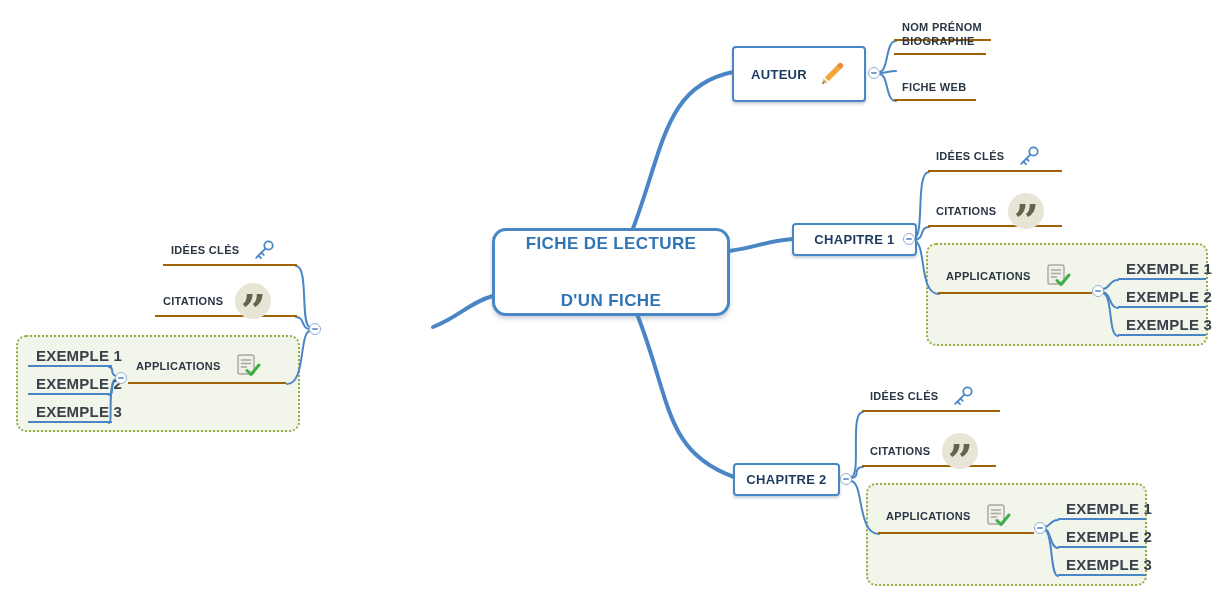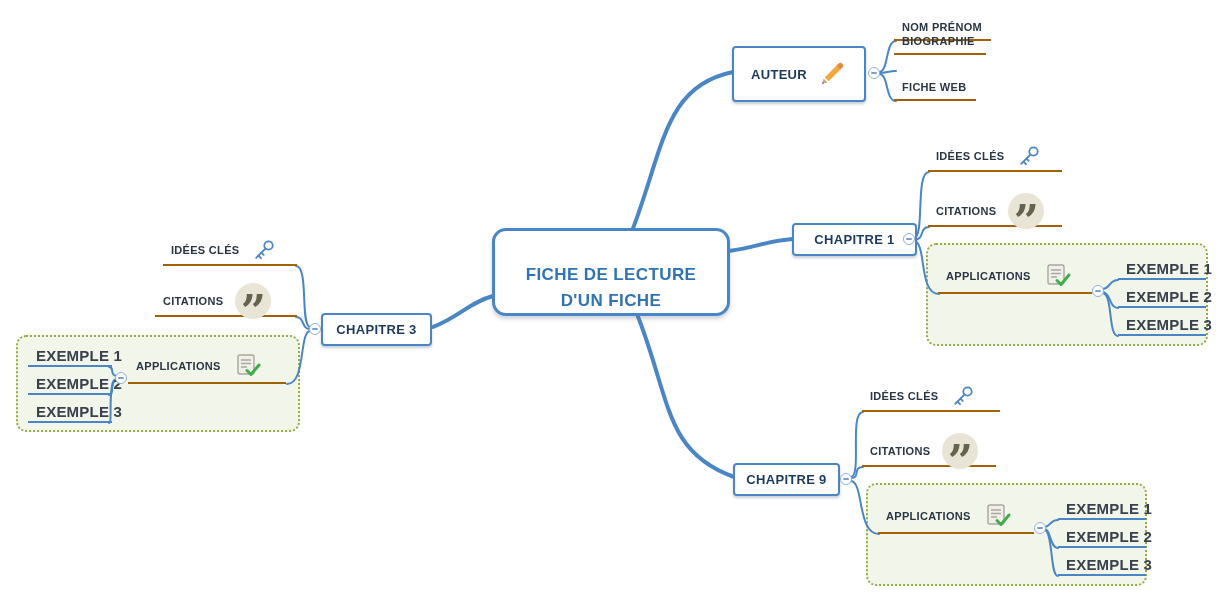--- a/index.html
+++ b/index.html
@@ -11,21 +11,21 @@
 
   .greenbox { position:absolute; z-index:1; background:#f2f5e9; border:2px dotted #93ad43; border-radius:10px; }
 
   .node { position:absolute; z-index:3; background:#fff; border:2px solid #4a86c5; border-radius:4px;
           display:flex; align-items:center; justify-content:center; gap:10px;
           box-shadow:0 2px 3px rgba(90,110,140,.35); }
   .node .nlabel { font-weight:bold; font-size:13px; color:#1c3a5e; letter-spacing:.3px; white-space:nowrap; }
 
   .center-node { position:absolute; left:492px; top:228px; width:238px; height:88px; z-index:3;
                  background:#fff; border:3px solid #4a86c5; border-radius:14px;
-                 display:flex; flex-direction:column; align-items:center; justify-content:flex-end;
+                 display:flex; flex-direction:column; align-items:center; justify-content:space-between;
                  box-shadow:0 3px 4px rgba(90,110,140,.3); }
   .center-line { font-size:17px; font-weight:bold; color:#2f74b3; line-height:1.5; letter-spacing:.4px; }
 
   .ltopic { position:absolute; z-index:3; border-bottom:2px solid #a16207;
             display:flex; align-items:center; gap:12px; padding-left:8px; }
   .ltopic .tlabel { font-size:11px; font-weight:bold; color:#2a3644; letter-spacing:.3px; white-space:nowrap; }
 
   .stopic { position:absolute; z-index:3; border-bottom:2px solid #4a86c5;
             display:flex; align-items:center; padding-left:8px; }
   .stopic .tlabel { font-size:15px; font-weight:bold; color:#39414d; letter-spacing:.2px; white-space:nowrap; }
@@ -158,21 +158,21 @@
     <span class="tlabel">EXEMPLE 1</span>
   </div>
   <div class="stopic" style="left:1118px;top:286px;width:88px;height:22px">
     <span class="tlabel">EXEMPLE 2</span>
   </div>
   <div class="stopic" style="left:1118px;top:314px;width:88px;height:22px">
     <span class="tlabel">EXEMPLE 3</span>
   </div>
 
   <div class="node" style="left:733px;top:463px;width:107px;height:33px">
-    <span class="nlabel">CHAPITRE 9</span>
+    <span class="nlabel">CHAPITRE 2</span>
   </div>
   <div class="collapse" style="left:840px;top:473px">
       <span class="minus"></span>
     </div>
 
   <div class="ltopic" style="left:862px;top:382px;width:138px;height:30px">
     <span class="tlabel">IDÉES CLÉS</span>
     <span class="ticon">
       <svg viewBox="0 0 26 26" width="26" height="26" fill="none" stroke="#4a86c5" stroke-width="1.8" stroke-linecap="round">
         <circle cx="17.5" cy="8.5" r="4.2"></circle>
@@ -204,23 +204,20 @@
   <div class="stopic" style="left:1058px;top:498px;width:88px;height:22px">
     <span class="tlabel">EXEMPLE 1</span>
   </div>
   <div class="stopic" style="left:1058px;top:526px;width:88px;height:22px">
     <span class="tlabel">EXEMPLE 2</span>
   </div>
   <div class="stopic" style="left:1058px;top:554px;width:88px;height:22px">
     <span class="tlabel">EXEMPLE 3</span>
   </div>
 
-  <div class="node" style="left:321px;top:313px;width:111px;height:33px">
-    <span class="nlabel">CHAPITRE 3</span>
-  </div>
   <div class="collapse" style="left:309px;top:323px">
       <span class="minus"></span>
     </div>
 
   <div class="ltopic" style="left:163px;top:236px;width:134px;height:30px">
     <span class="tlabel">IDÉES CLÉS</span>
     <span class="ticon">
       <svg viewBox="0 0 26 26" width="26" height="26" fill="none" stroke="#4a86c5" stroke-width="1.8" stroke-linecap="round">
         <circle cx="17.5" cy="8.5" r="4.2"></circle>
           <path d="M14.4 11.6L5.2 20.8"></path>

